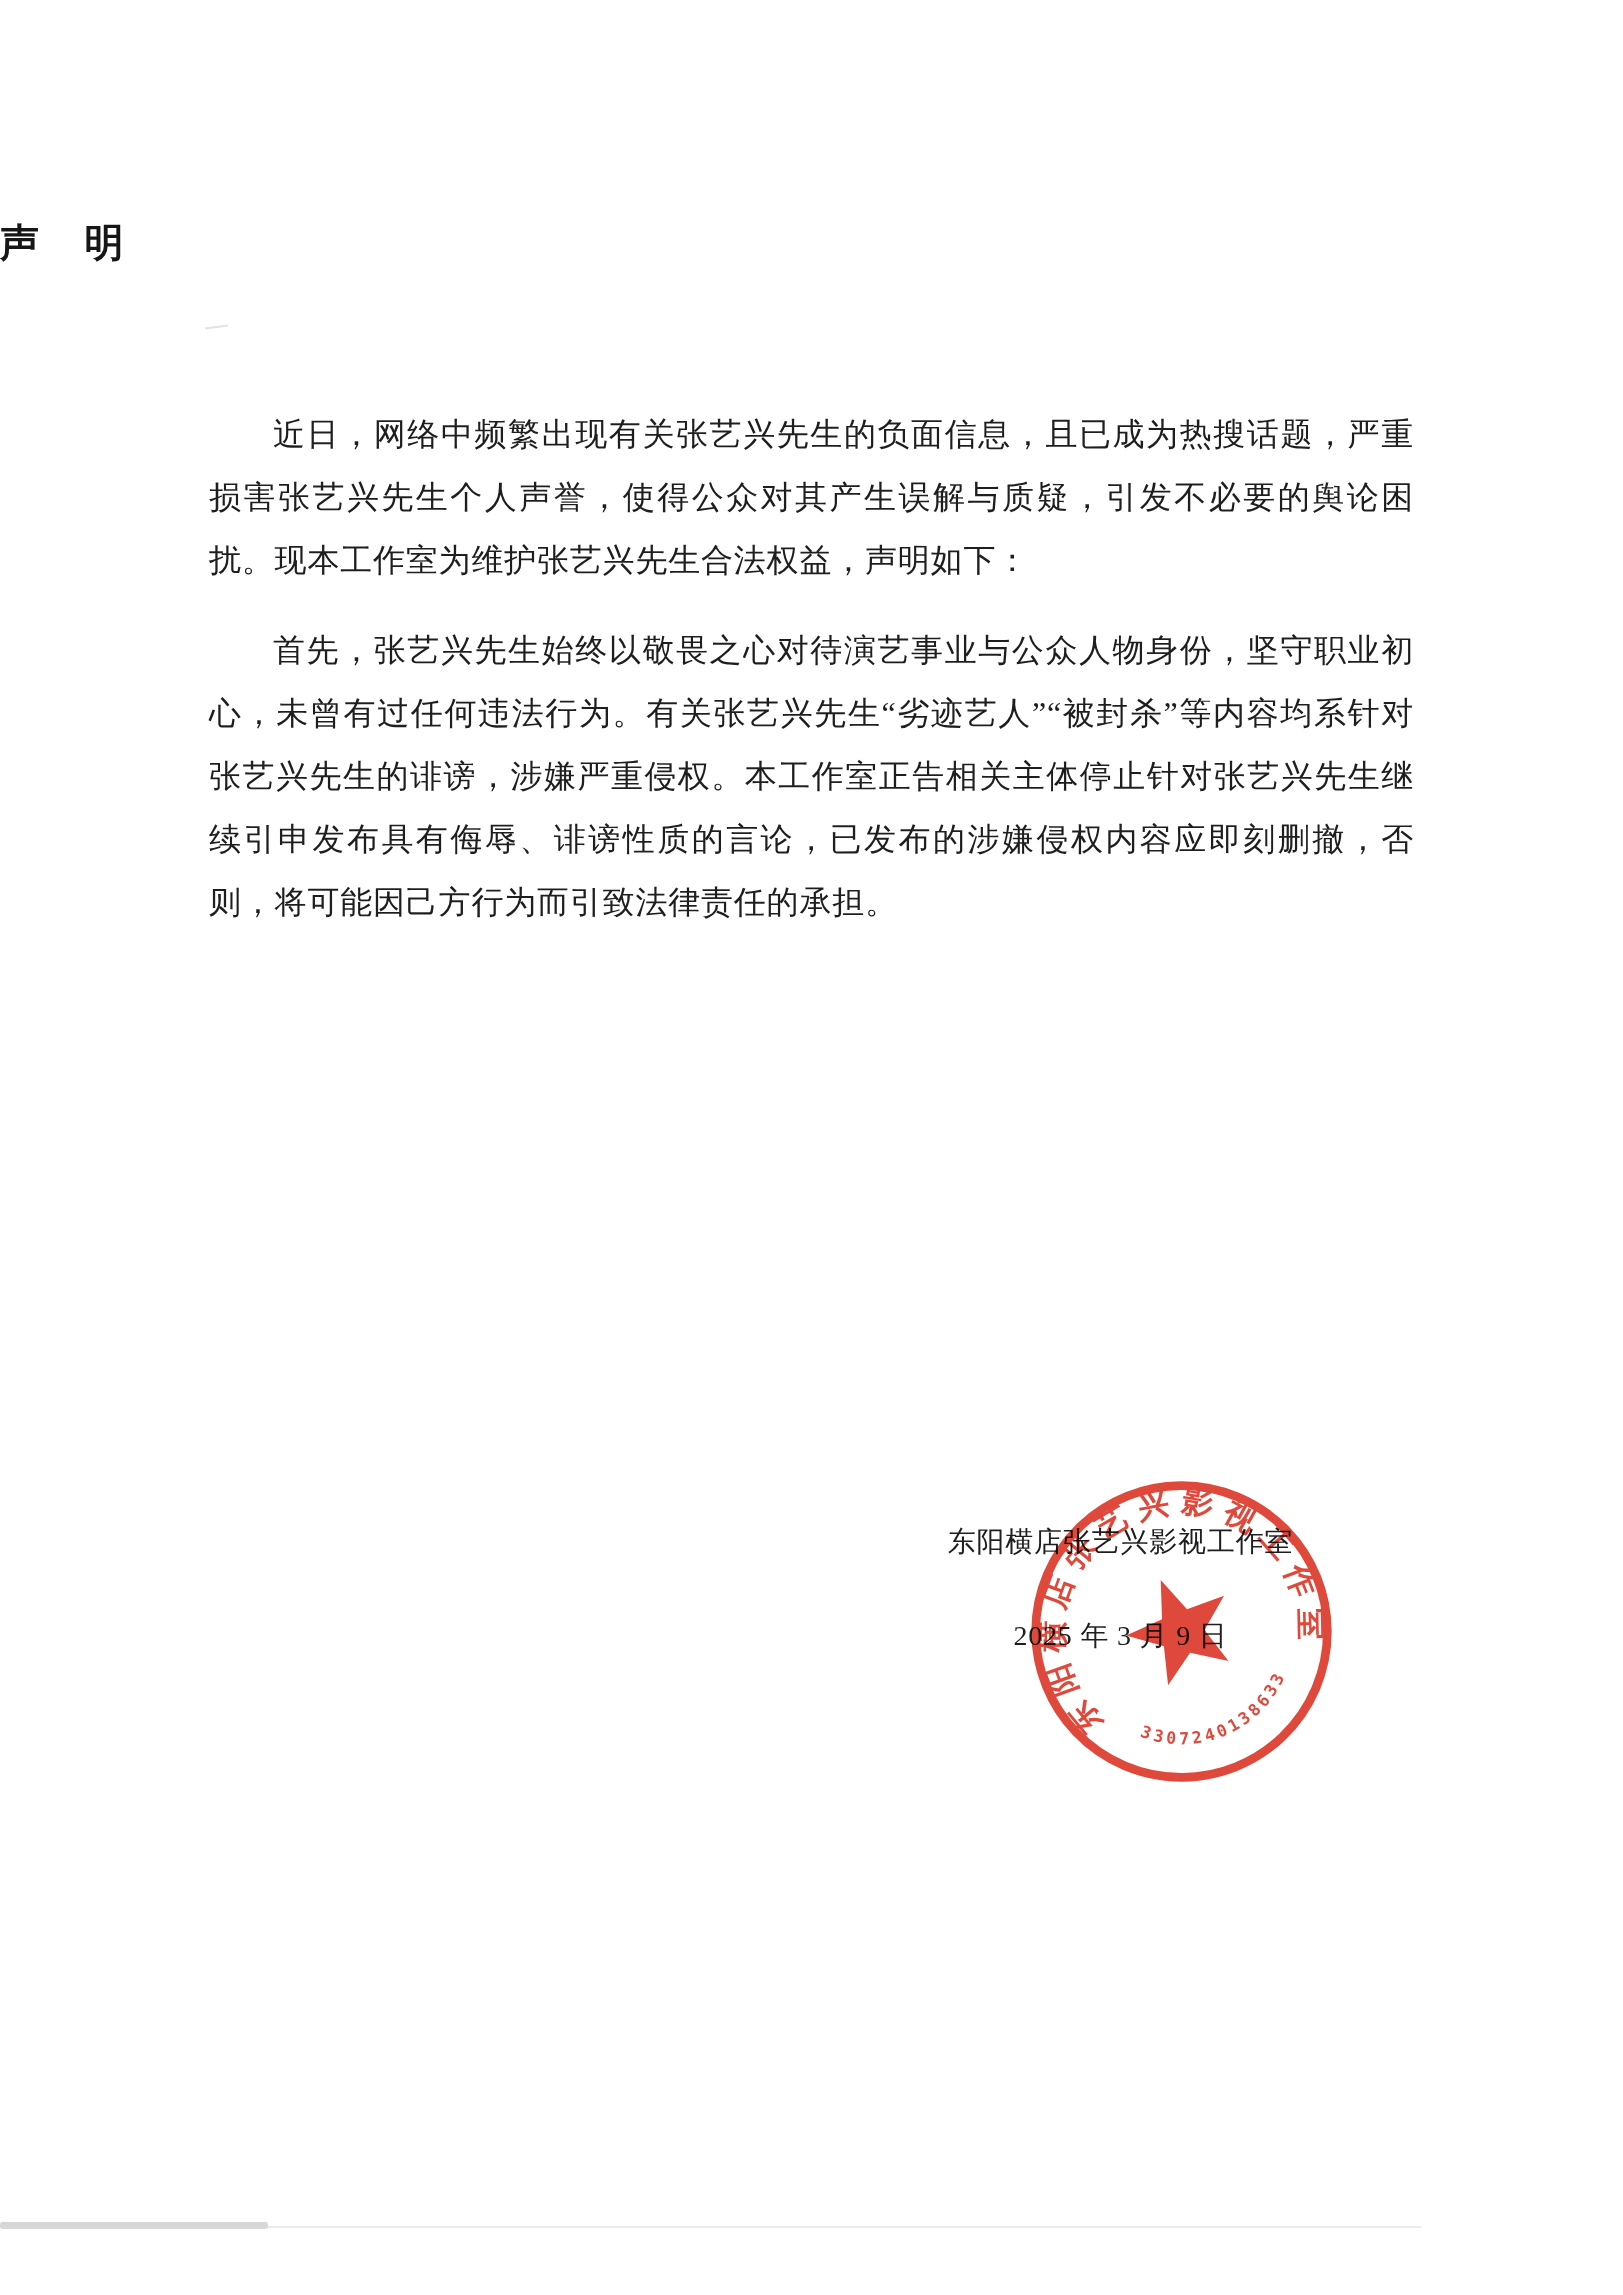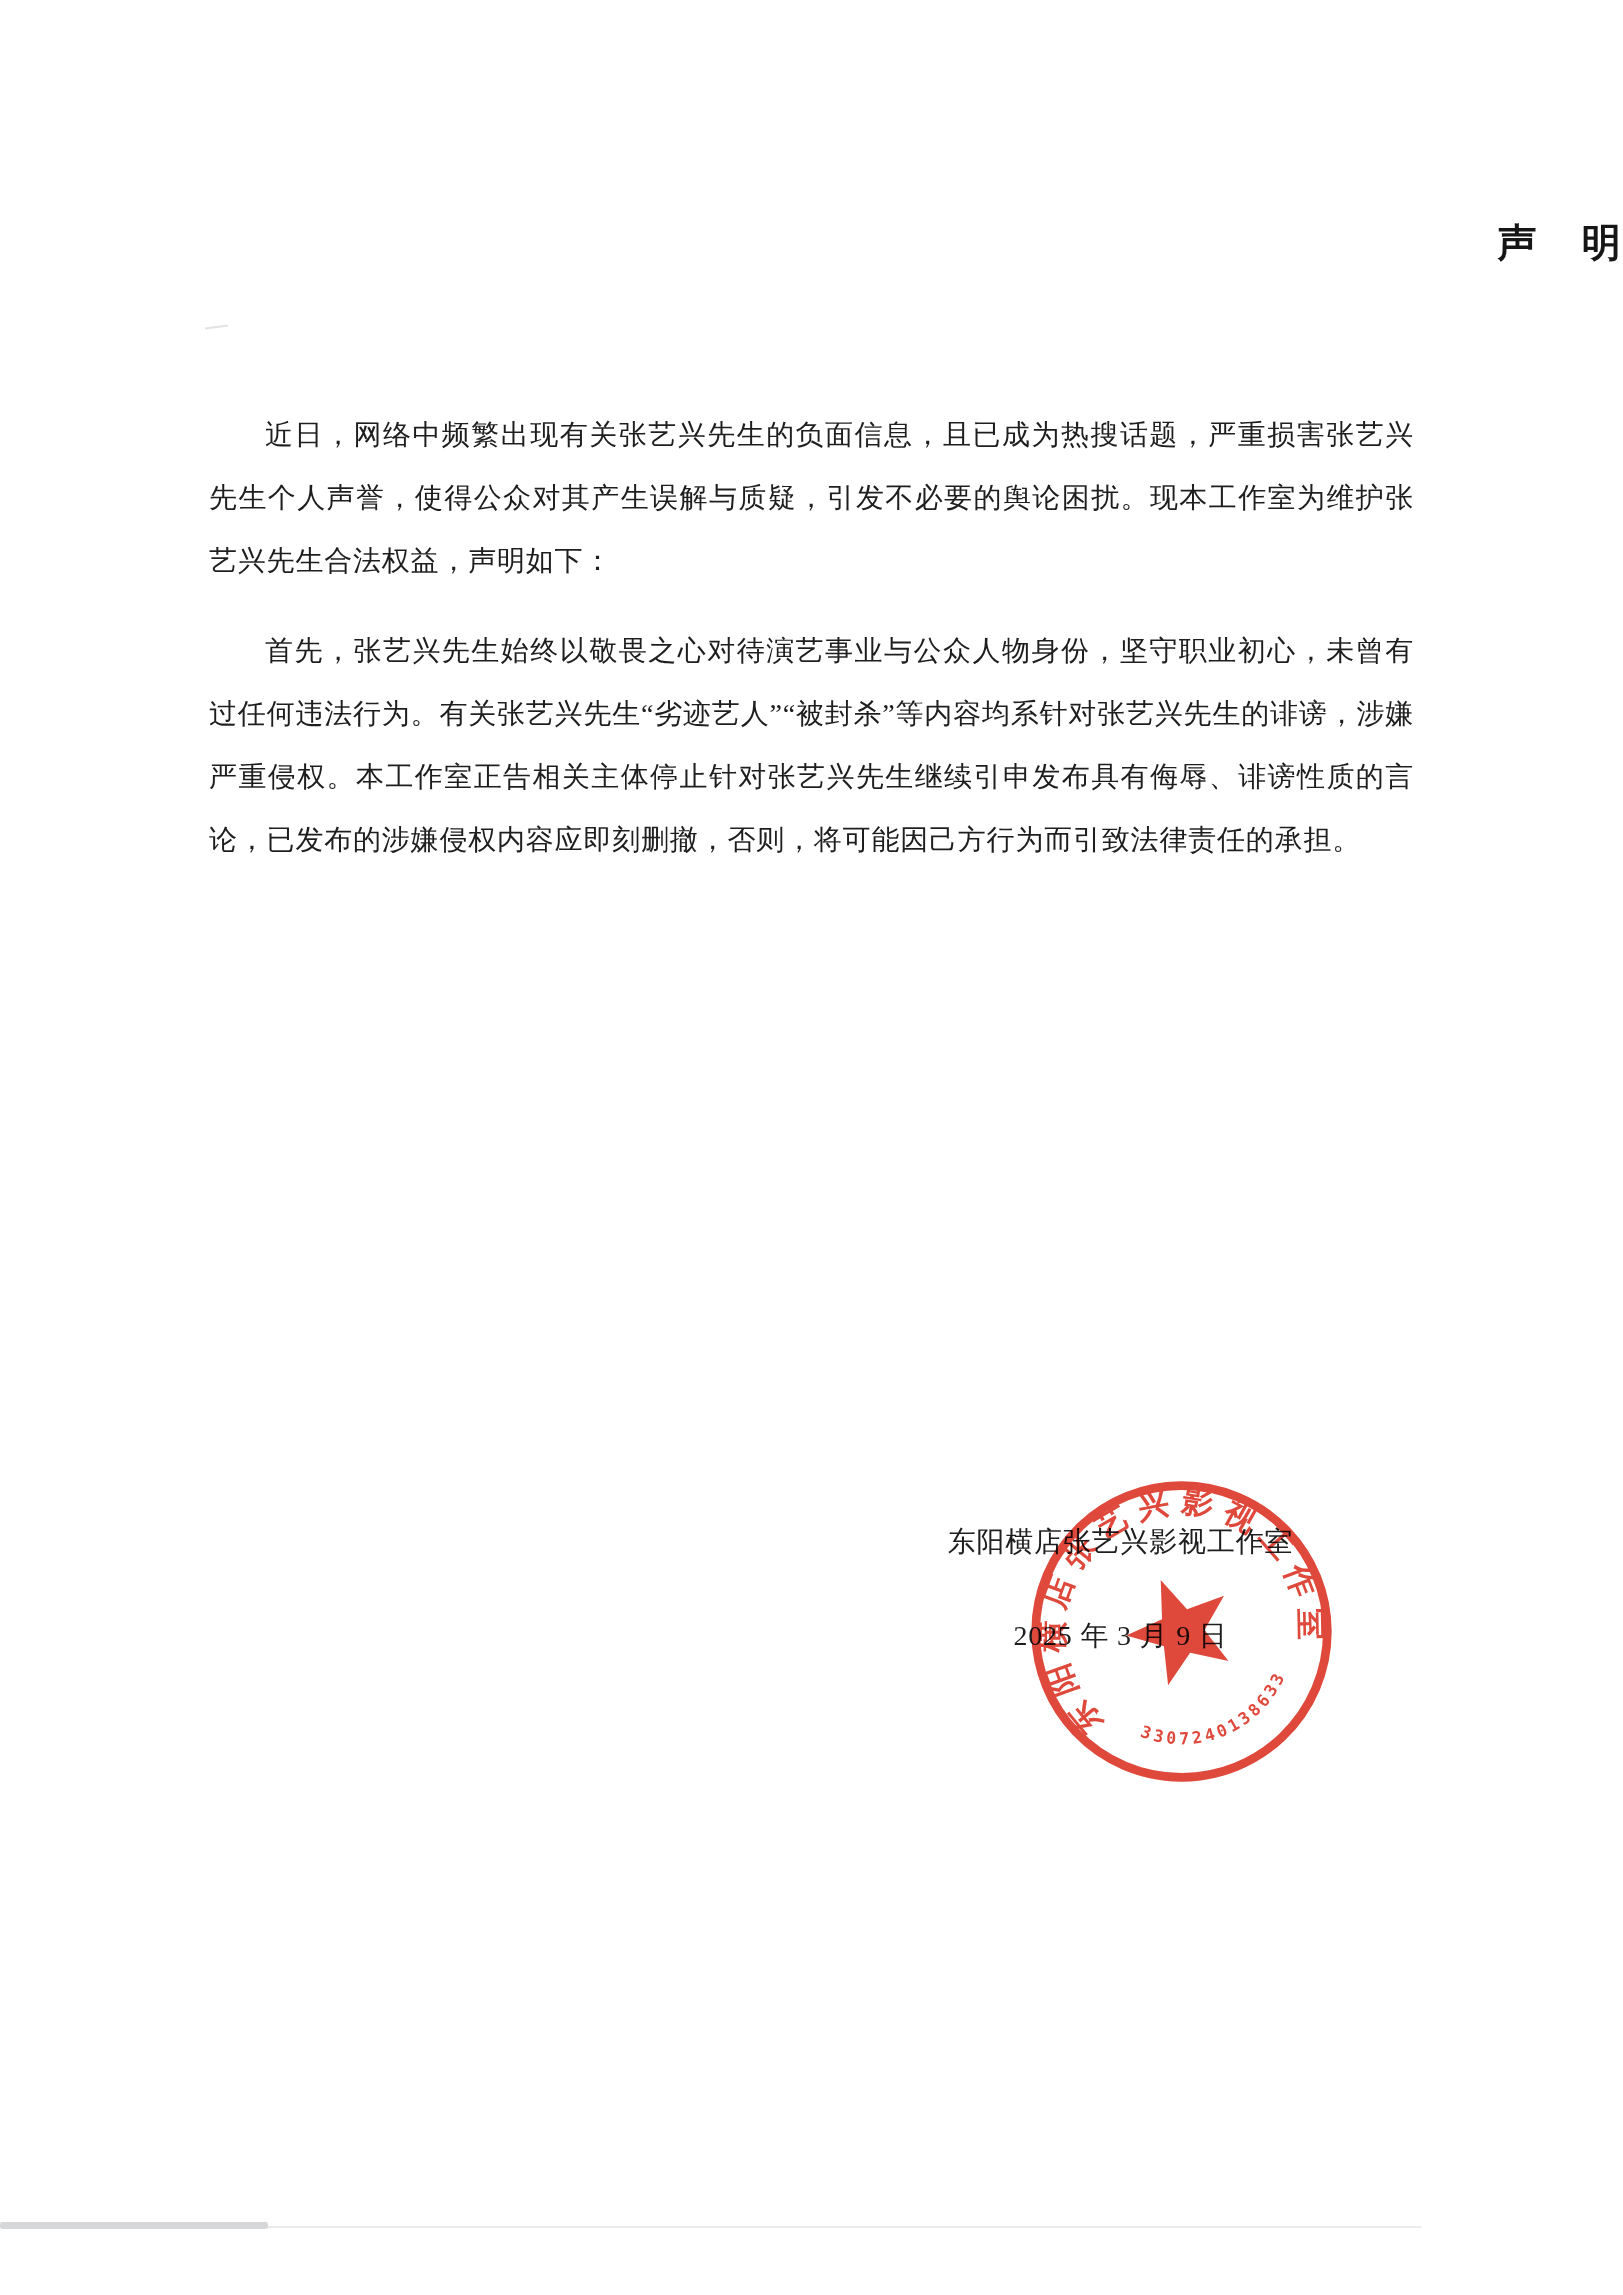--- a/index.html
+++ b/index.html
@@ -17,34 +17,34 @@
   }
   .page {
     position: absolute;
     inset: 0;
   }
   .doc-title {
     position: absolute;
     top: 216px;
     left: 0;
     width: 100%;
-    text-align: right;
+    text-align: left;
     font-size: 39px;
     font-weight: 700;
     letter-spacing: 3.2px;
     color: #161616;
   }
   .content {
     position: absolute;
     left: 209px;
     width: 1205px;
     top: 403px;
   }
   .content p {
-    font-size: 28px;
+    font-size: 32px;
     line-height: 63px;
     margin: 0 0 27px 0;
     text-align: justify;
     text-indent: 2em;
     letter-spacing: 0.8px;
   }
   .signature {
     position: absolute;
     left: 828px;
     top: 1523px;

